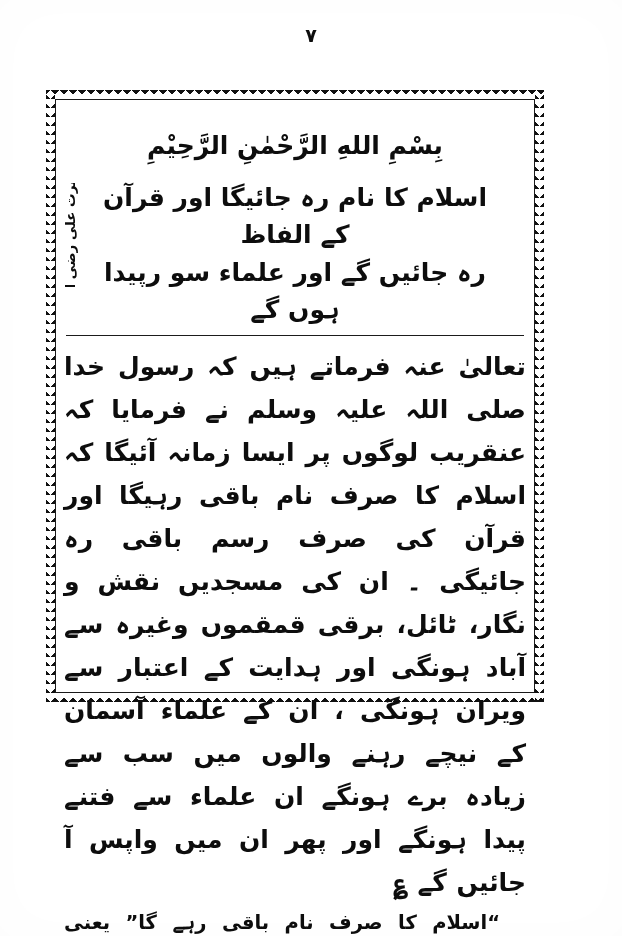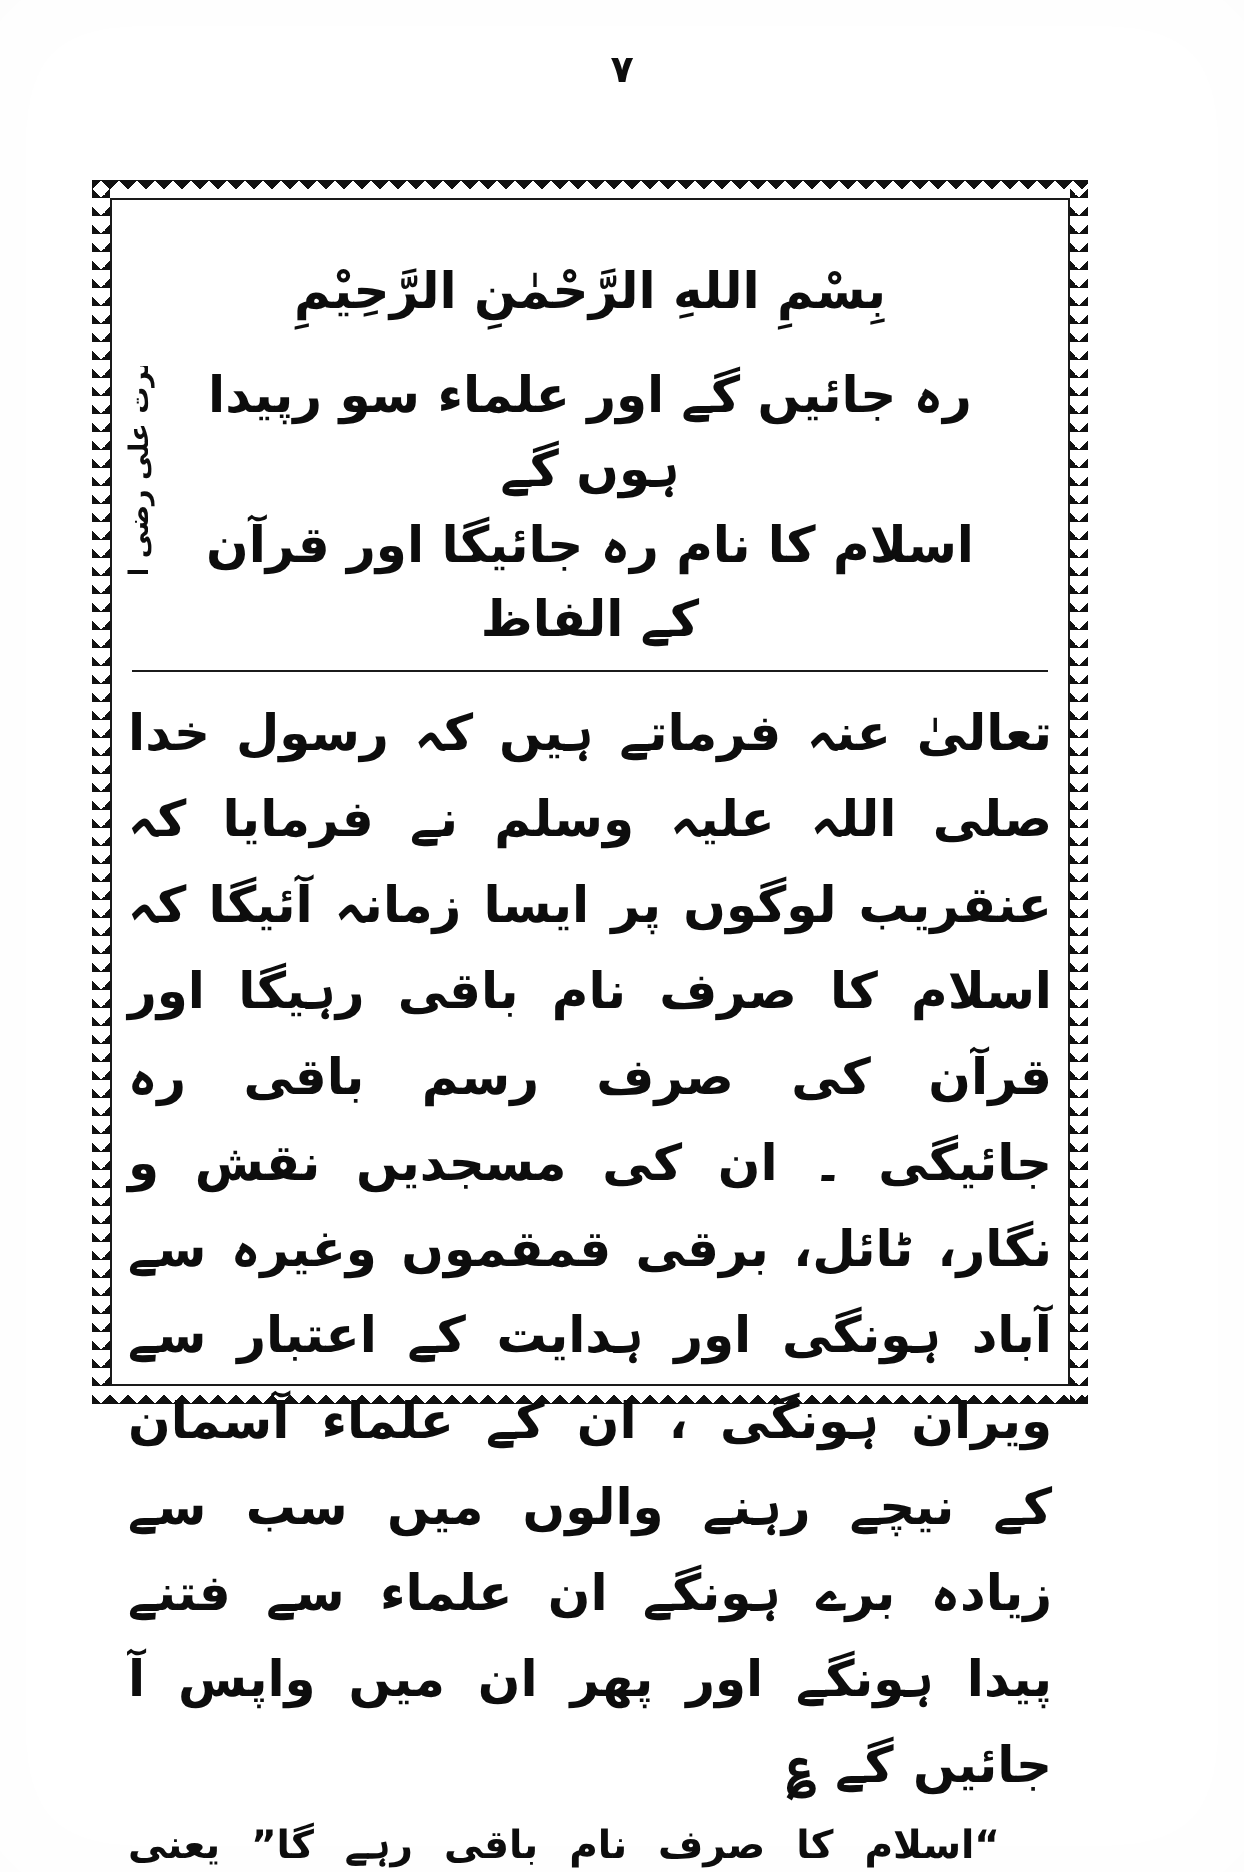--- a/index.html
+++ b/index.html
@@ -199,22 +199,22 @@
     <div class="frame-inner"></div>
 
     <div class="content">
 
       <div class="ar basmala">بِسْمِ اللهِ الرَّحْمٰنِ الرَّحِيْمِ</div>
 
       <div class="title-block">
         <div class="side-note ar">
           <span>حضرت علی رضی اللہ</span>
         </div>
+        <div class="ar title-line">اسلام کا نام رہ جائیگا اور قرآن کے الفاظ</div>
         <div class="ar title-line">رہ جائیں گے اور علماء سو رپیدا ہوں گے</div>
-        <div class="ar title-line">اسلام کا نام رہ جائیگا اور قرآن کے الفاظ</div>
       </div>
 
       <div class="rule"></div>
 
       <div class="body">
         <p class="ar para">تعالیٰ عنہ فرماتے ہیں کہ رسول خدا صلی اللہ علیہ وسلم نے فرمایا کہ عنقریب لوگوں پر ایسا زمانہ آئیگا کہ اسلام کا صرف نام باقی رہیگا اور قرآن کی صرف رسم باقی رہ جائیگی ۔ ان کی مسجدیں نقش و نگار، ٹائل، برقی قمقموں وغیرہ سے آباد ہونگی اور ہدایت کے اعتبار سے ویران ہونگی ، ان کے علماء آسمان کے نیچے رہنے والوں میں سب سے زیادہ برے ہونگے ان علماء سے فتنے پیدا ہونگے اور پھر ان میں واپس آ جائیں گے ؏</p>
         <p class="ar quote-para">“اسلام کا صرف نام باقی رہے گا” یعنی اسلامی چیزوں کے نام ہی لوگوں میں رہ جائیں گے اور ان کی حقیقت باقی نہ رہے گی جیسا کہ آج کل نماز، روزہ، زکوٰۃ، حج وغیرہ کے بس نام ہی باقی ہیں اور ان کی حقیقت اور روح اور ادائیگی کے وہ طریقے اور کیفیتیں باقی نہیں ہیں جو رسول خدا صلی اللہ علیہ وسلم سے منقول ہیں اور کروڑوں مسلمان ان سے کورے ہیں ۔ قرآن شریف صرف رسماً ہی پڑھا جاتا ہے اس کے الفاظ اور خوش الحانی کا تو خیال ہے مگر اس کے معانی پر غور کرنا اور اس کی منع کی ہوئی چیزوں سے بچنا تو مسلمان کے تصور میں بھی نہیں رہا ۔ مسجدیں زیب و زینت سے خوب آراستہ</p>
       </div>
 
     </div>

